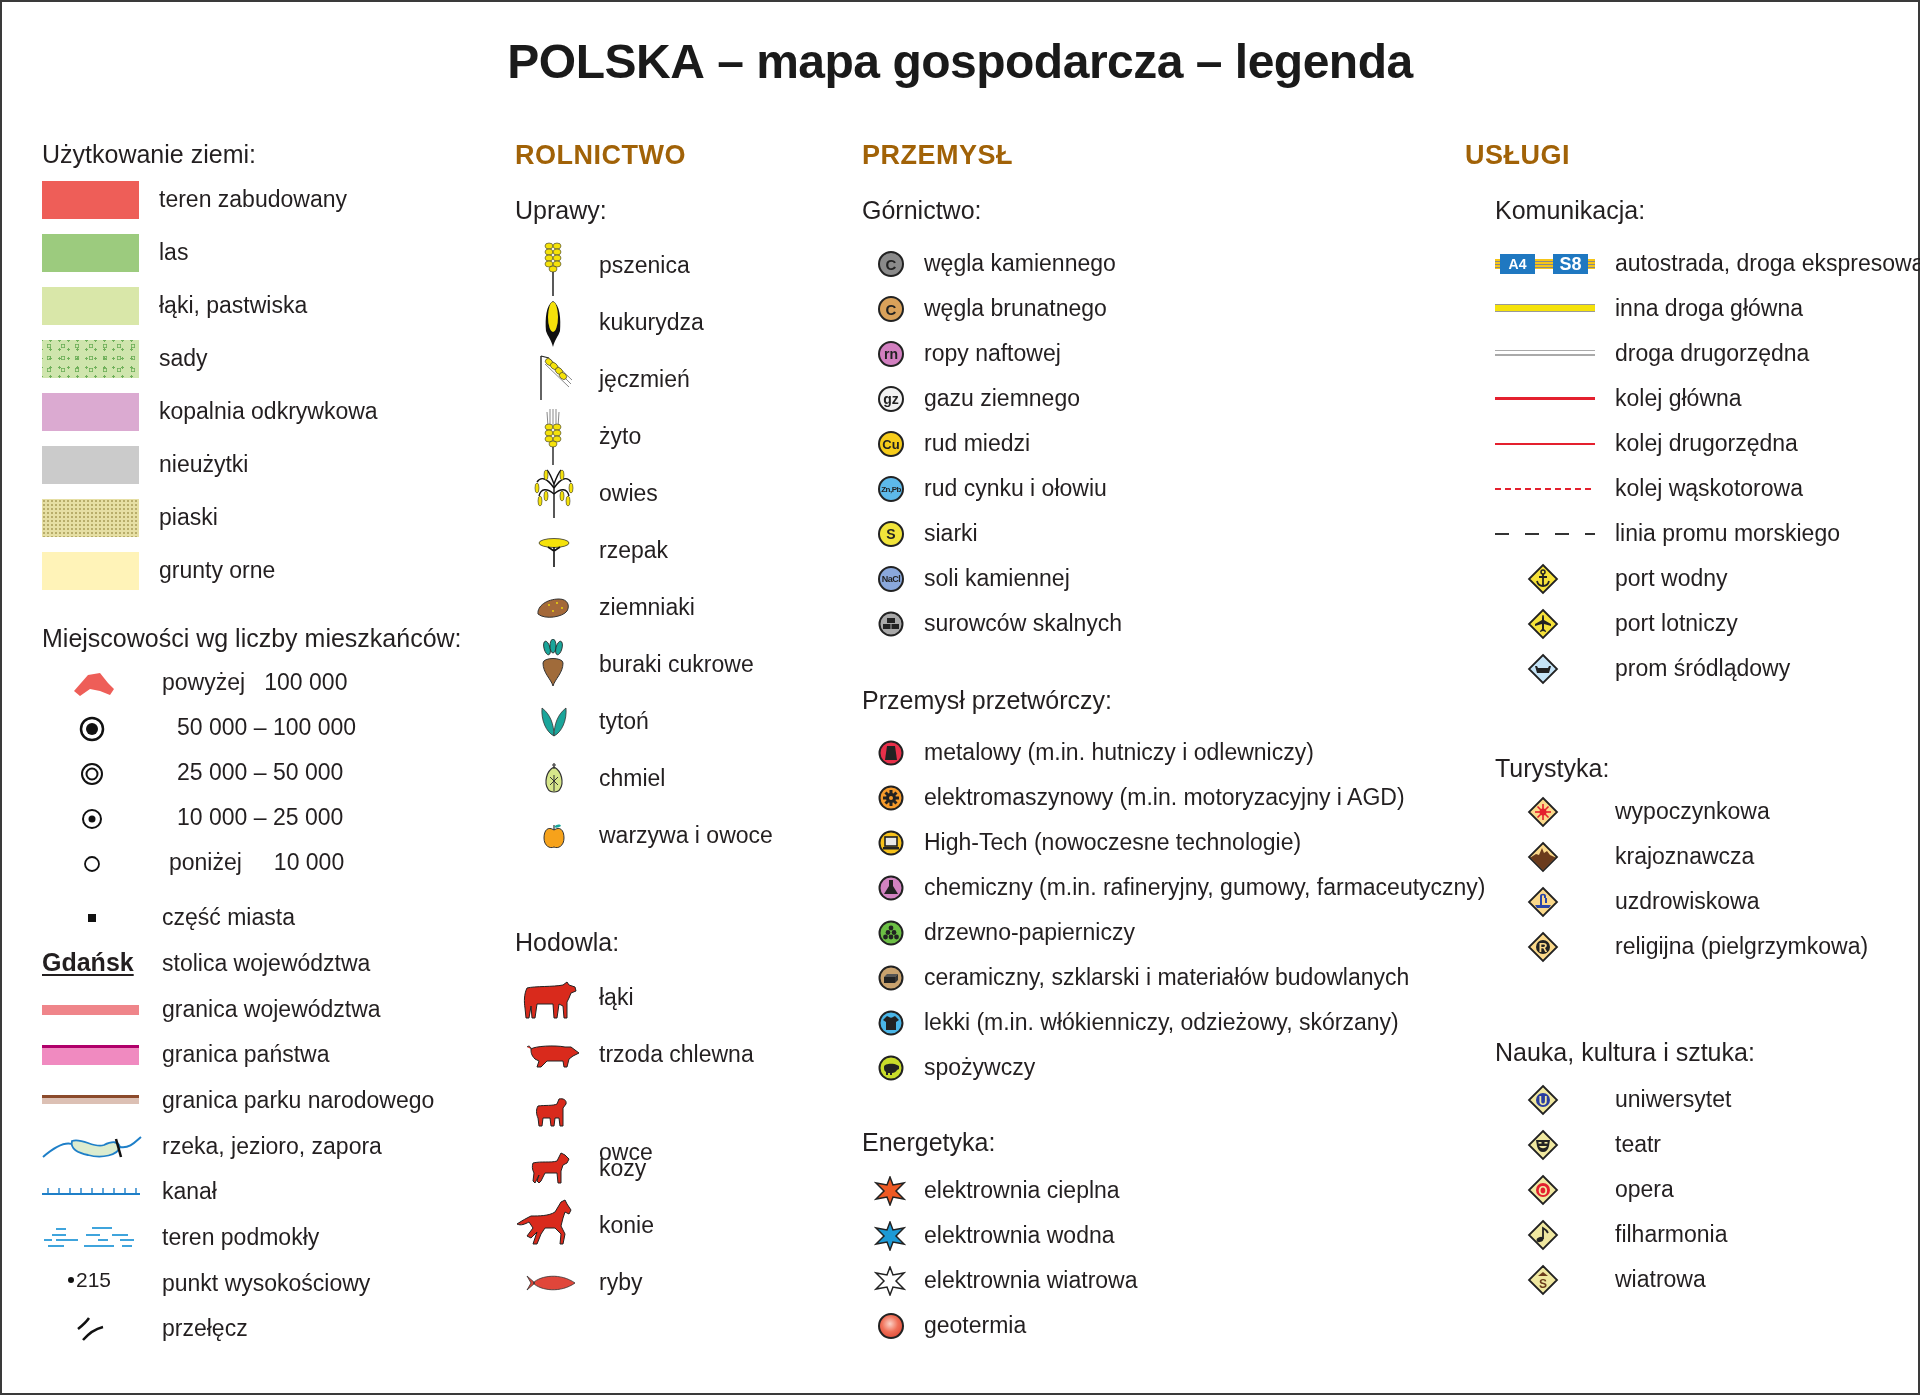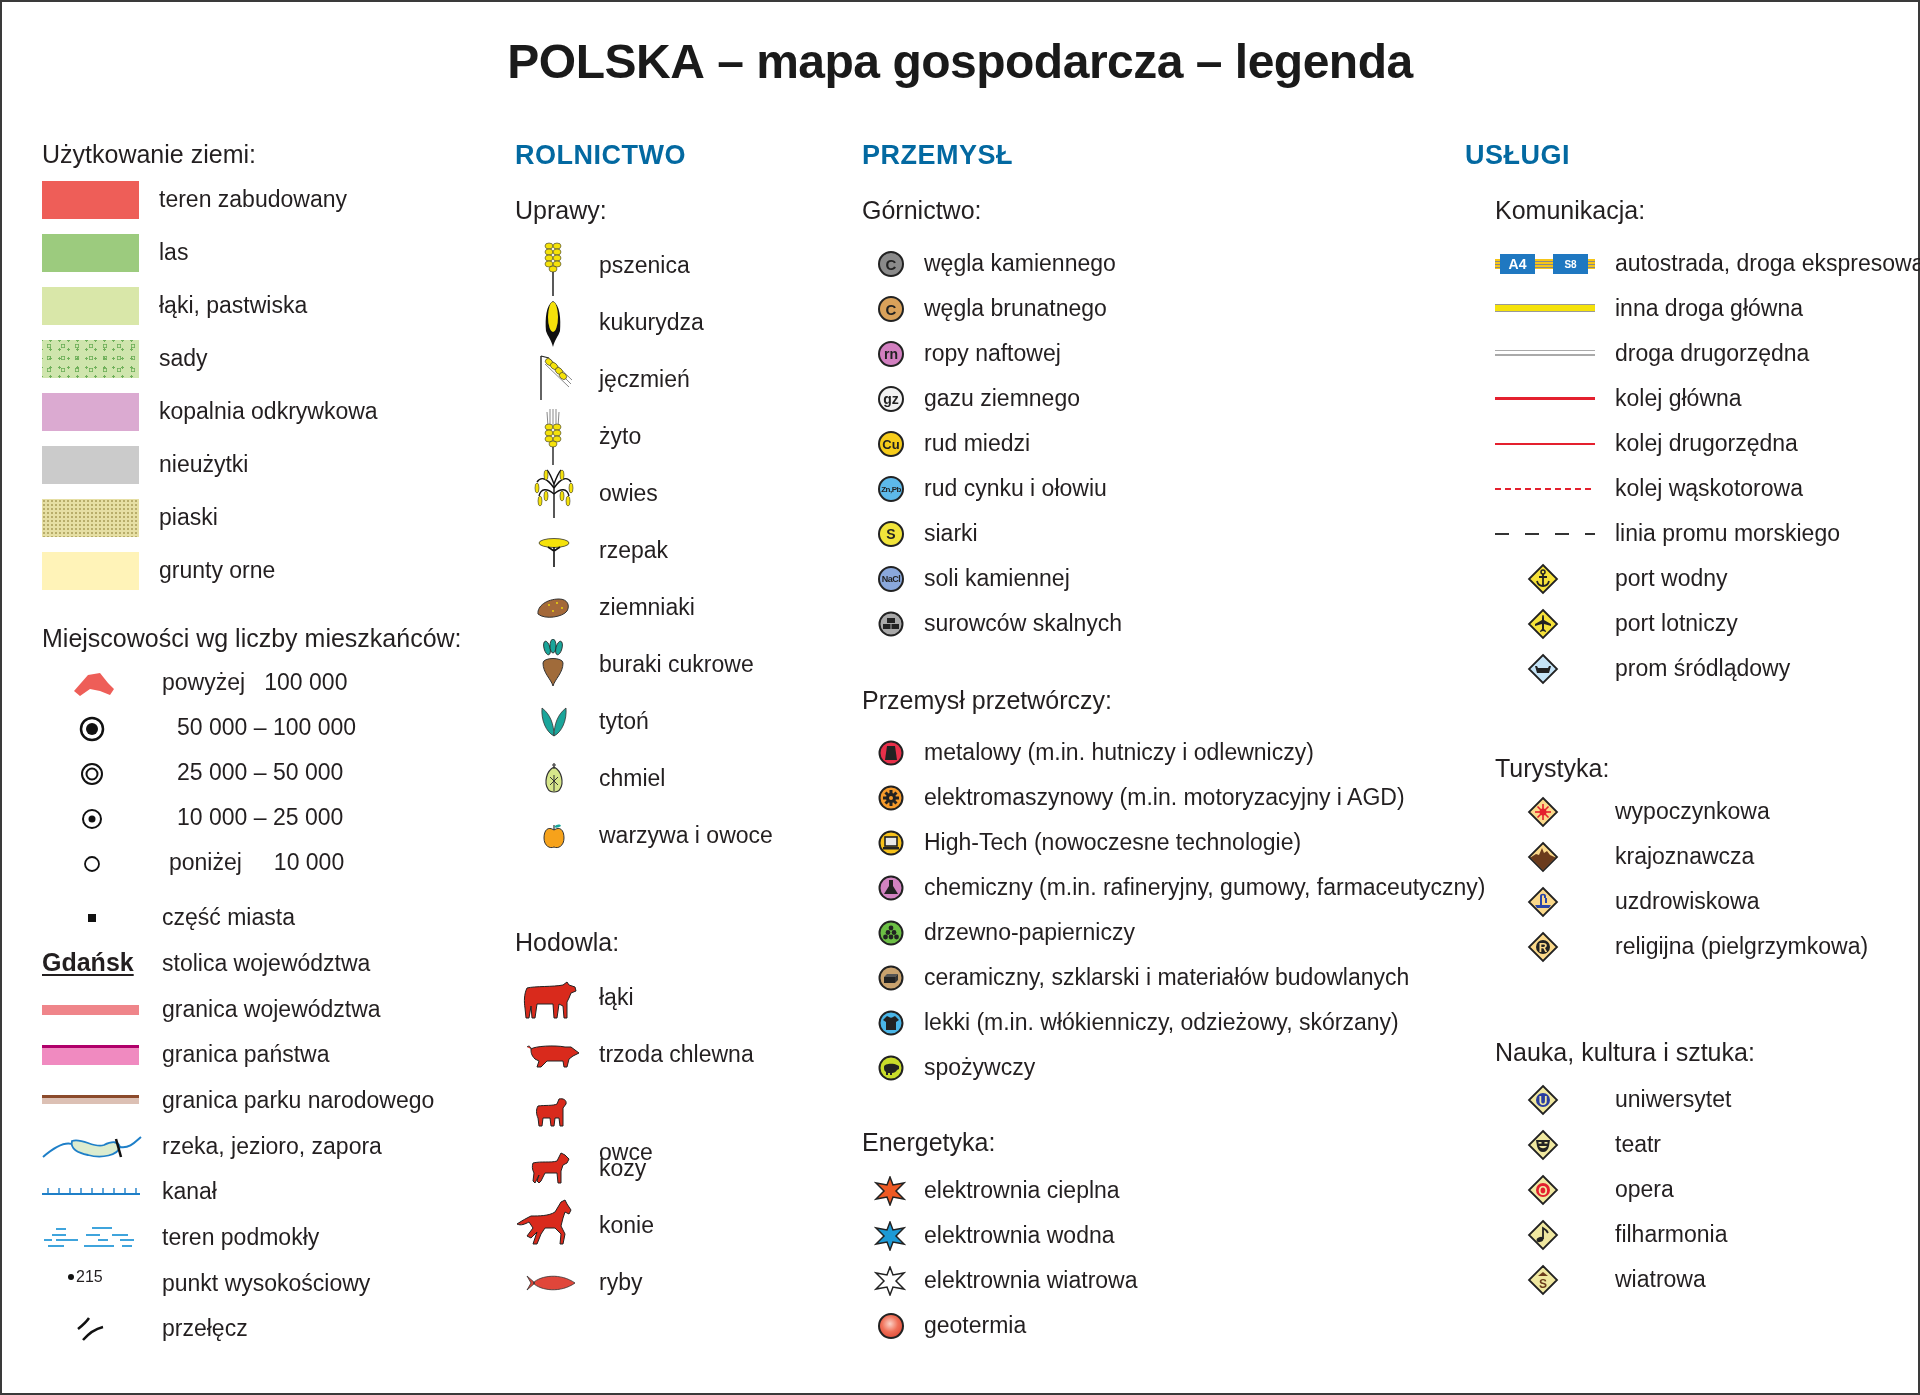--- a/index.html
+++ b/index.html
@@ -1,20 +1,20 @@
 <!DOCTYPE html>
 <html><head>
 <meta charset="utf-8">
 <style>
   html,body{margin:0;padding:0;background:#fff;}
   body{width:1920px;height:1395px;position:relative;font-family:"Liberation Sans","DejaVu Sans",sans-serif;color:#231f20;overflow:hidden;}
   .frame{position:absolute;left:0;top:0;width:1916px;height:1391px;border:2px solid #3a3a3a;}
   .title{position:absolute;left:0;right:0;top:34px;text-align:center;font-size:48px;font-weight:bold;letter-spacing:-0.5px;color:#1a1a1a;}
   .title .bold{font-weight:900;}
-  .h1{position:absolute;font-size:27px;font-weight:bold;letter-spacing:0.5px;color:#0369a1;}
+  .h1{position:absolute;font-size:27px;font-weight:bold;letter-spacing:0.5px;color:#a16207;}
   .h2{position:absolute;font-size:25px;color:#231f20;}
   .row{position:absolute;height:44px;display:flex;align-items:center;}
   .row .sym{position:absolute;display:flex;align-items:center;justify-content:center;}
   .row .lbl{position:absolute;font-size:23px;white-space:nowrap;color:#231f20;}
   .swatch{width:97px;height:38px;}
   .num{font-size:23px;white-space:pre;}
   .circ{width:26px;height:26px;border-radius:50%;border:2px solid #222;display:flex;align-items:center;justify-content:center;font-weight:bold;color:#222;box-sizing:border-box;}
 </style>
 </head>
 <body>
@@ -156,21 +156,21 @@
           <line x1="56" y1="14" x2="66" y2="14"></line>
           <line x1="78" y1="14" x2="92" y2="14"></line>
         <line x1="6" y1="20" x2="22" y2="20"></line>
           <line x1="42" y1="20" x2="72" y2="20"></line>
           <line x1="80" y1="20" x2="90" y2="20"></line>
       </g>
     </svg>
     <div class="lbl" style="left:120px;top:8px;">teren podmokły</div>
   </div>
   <div class="row" style="left:42px;top:1262px;">
-    <div class="sym" style="left:26px;top:6px;font-size:16px;">
+    <div class="sym" style="left:26px;top:6px;font-size:21px;">
         <span style="display:inline-block;width:6px;height:6px;border-radius:50%;background:#111;margin-right:2px;vertical-align:-4px;"></span>
         <span>215</span>
       </div>
     <div class="lbl" style="left:120px;top:8px;">punkt wysokościowy</div>
   </div>
   <div class="row" style="left:42px;top:1307px;">
     <svg class="sym" style="left:33px;top:8px;" width="32" height="28" viewBox="0 0 32 28">
         <path d="M3 14 C8 10 12 6 14 3" stroke="#111" stroke-width="2.5" fill="none"></path>
         <path d="M8 25 C14 18 20 14 28 12" stroke="#111" stroke-width="2.5" fill="none"></path>
       </svg>
@@ -513,21 +513,21 @@
 </div>
 
 <div>
   <div class="h1" style="left:1465px;top:140px;">USŁUGI</div>
   <div class="h2" style="left:1495px;top:196px;">Komunikacja:</div>
 
   <div class="row" style="left:1495px;top:242px;">
     <div class="sym" style="left:0;top:12px;width:88px;height:20px;">
       <div style="position:absolute;left:0;top:5px;width:100px;height:10px;background:repeating-linear-gradient(to bottom,#f5c518 0,#f5c518 2px,#888 2px,#888 3px);"></div>
       <div style="position:absolute;left:5px;top:0;width:35px;height:20px;background:#1f78c1;color:#fff;font-size:14px;font-weight:bold;display:flex;align-items:center;justify-content:center;">A4</div>
-      <div style="position:absolute;left:58px;top:0;width:35px;height:20px;background:#1f78c1;color:#fff;font-size:10px;font-weight:bold;display:flex;align-items:center;justify-content:center;">S8</div>
+      <div style="position:absolute;left:58px;top:0;width:35px;height:20px;background:#1f78c1;color:#fff;font-size:18px;font-weight:bold;display:flex;align-items:center;justify-content:center;">S8</div>
     </div>
     <div class="lbl" style="left:120px;top:8px;">autostrada, droga ekspresowa</div>
   </div>
   <div class="row" style="left:1495px;top:287px;">
     <div class="sym" style="left:0;top:17px;width:100px;height:8px;background:linear-gradient(to bottom,#999 0,#999 1px,#f5e20a 1px,#f5e20a 7px,#999 7px);"></div>
     <div class="lbl" style="left:120px;top:8px;">inna droga główna</div>
   </div>
   <div class="row" style="left:1495px;top:332px;">
     <div class="sym" style="left:0;top:18px;width:100px;height:6px;background:linear-gradient(to bottom,#aaa 0,#aaa 1.5px,#fff 1.5px,#fff 4.5px,#aaa 4.5px);"></div>
     <div class="lbl" style="left:120px;top:8px;">droga drugorzędna</div>

